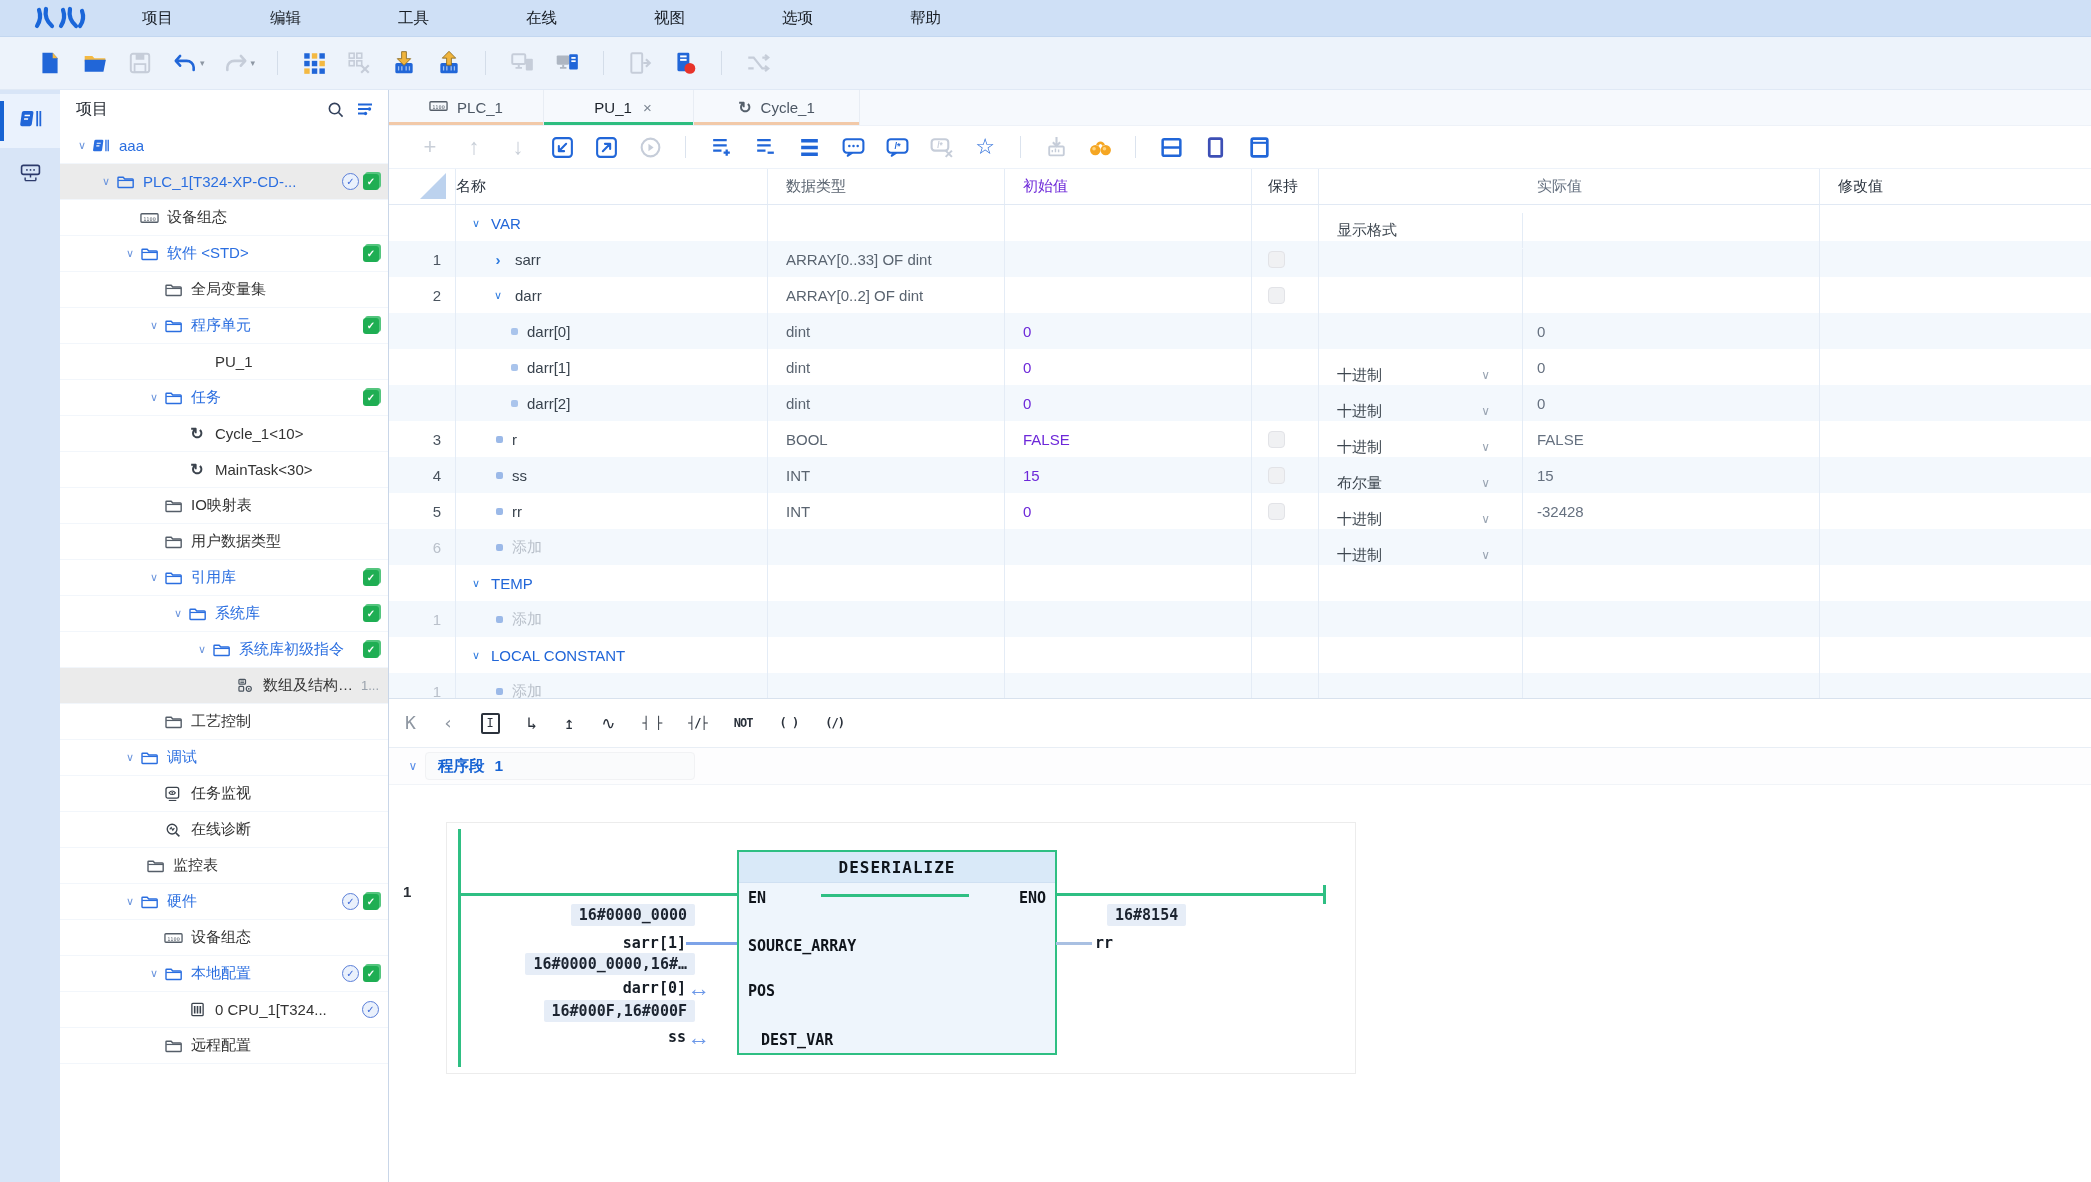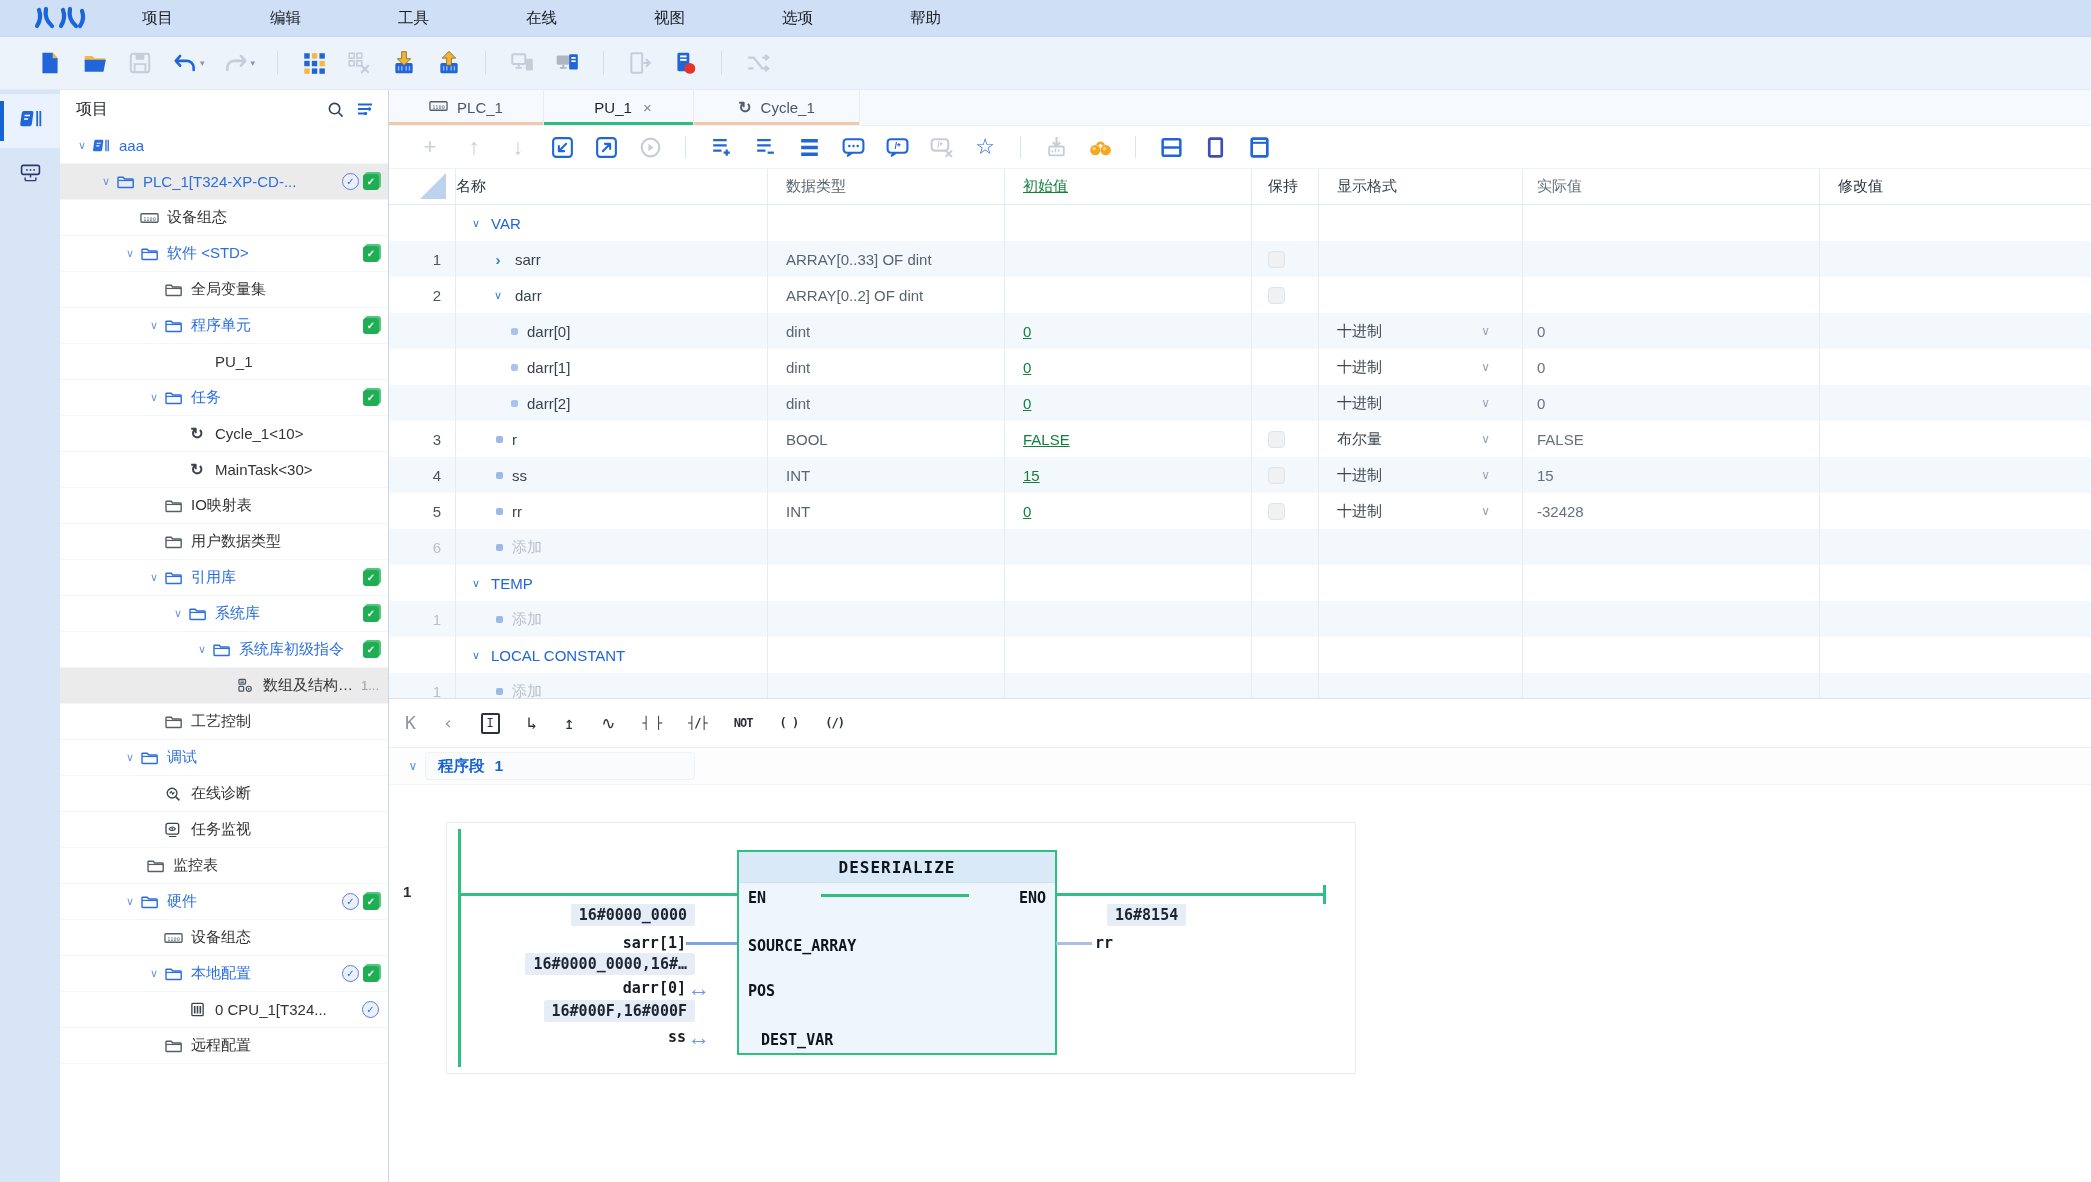--- a/index.html
+++ b/index.html
@@ -70,23 +70,23 @@
   
   .var-table{height:529px;overflow:hidden;flex:0 0 auto;border-bottom:1px solid #d8e2ee;}
   .thead,.trow{display:flex;}
   .thead{height:35px;border-bottom:1px solid #e1e9f4;font-size:15px;color:#2c3540;}
   .trow{height:36px;font-size:15px;}
   .trow.alt{background:#f3f8fd;}
   .cell{height:100%;display:flex;align-items:center;border-right:1px solid #e4ecf6;box-sizing:border-box;padding-left:18px;overflow:hidden;white-space:nowrap;}
   .c0{width:67px;padding-left:0;justify-content:flex-end;padding-right:14px;color:#4a545f;position:relative;}
   .c1{width:312px;padding-left:0;}
   .c2{width:237px;color:#5a6470;}
-  .c3{width:247px;color:#15803d;text-decoration:underline;}
+  .c3{width:247px;color:#6d28d9;}
   .c4{width:67px;padding-left:16px;}
-  .c5{width:204px;color:#3e4750;position:relative;}
+  .c5{width:204px;color:#3e4750;position:relative;margin-top:44px;}
   .c6{width:297px;color:#667180;padding-left:14px;}
   .c7{flex:1;border-right:none;}
   .corner-tri{position:absolute;right:9px;bottom:5px;width:0;height:0;border-right:26px solid #bcd2ee;border-top:26px solid transparent;}
   .grp-chev{margin-left:12px;font-size:11px;color:#2e7bdf;width:16px;text-align:center;}
   .grp-label{color:#2166d8;margin-left:7px;}
   .exp{width:16px;text-align:center;color:#2e7bdf;flex:0 0 auto;}
   .exp.closed{font-size:15px;font-weight:bold;margin-left:34px;}
   .exp.open{font-size:11px;margin-left:34px;}
   .dot{width:7px;height:7px;border-radius:2px;background:#9bb9e8;flex:0 0 auto;margin-left:40px;}
   .dot.sub{margin-left:55px;background:#a9c4ec;}
@@ -550,39 +550,39 @@
               <svg viewBox="0 0 18 16" width="17" height="15">
                 <path d="M1.7 3.4h4.8l1.7 1.9h8.1a.9.9 0 0 1 .9.9v7.3a.9.9 0 0 1-.9.9H1.7a.7.7 0 0 1-.7-.7V4.1a.7.7 0 0 1 .7-.7z" fill="none" stroke="#2a6ee0" stroke-width="1.5"></path>
                 <path d="M1.2 6.9h15.9" stroke="#2a6ee0" stroke-width="1.3"></path>
               </svg>
             </span>
             <span class="tr-label">调试</span>
           </div>
           <div class="tree-row" style="padding-left: 86px;">
             <span class="tr-chev"></span>
             <span class="tr-icon">
+              <svg viewBox="0 0 18 16" width="17" height="15">
+                <rect x="1" y="1.5" width="13.5" height="11.5" rx="2" fill="none" stroke="#3b434d" stroke-width="1.4"></rect>
+                <path d="M4.3 7.3c1.7-2.5 5-2.5 6.7 0c-1.7 2.5-5 2.5-6.7 0z" fill="none" stroke="#3b434d" stroke-width="1.1"></path>
+                <circle cx="7.7" cy="7.3" r="1" fill="#3b434d"></circle>
+                <path d="M4 15.5h8" stroke="#3b434d" stroke-width="1.3"></path>
+              </svg>
+            </span>
+            <span class="tr-label">任务监视</span>
+          </div>
+          <div class="tree-row" style="padding-left: 86px;">
+            <span class="tr-chev"></span>
+            <span class="tr-icon">
               <svg viewBox="0 0 18 18" width="16" height="16">
                 <circle cx="8" cy="8" r="5.5" fill="none" stroke="#3b434d" stroke-width="1.5"></circle>
                 <path d="M5.3 8.3l1.7-2.1 1.8 3 1.7-2.3" fill="none" stroke="#3b434d" stroke-width="1.3"></path>
                 <path d="M12.2 12.2L16.2 16.2" stroke="#3b434d" stroke-width="1.7"></path>
               </svg>
             </span>
             <span class="tr-label">在线诊断</span>
-          </div>
-          <div class="tree-row" style="padding-left: 86px;">
-            <span class="tr-chev"></span>
-            <span class="tr-icon">
-              <svg viewBox="0 0 18 16" width="17" height="15">
-                <rect x="1" y="1.5" width="13.5" height="11.5" rx="2" fill="none" stroke="#3b434d" stroke-width="1.4"></rect>
-                <path d="M4.3 7.3c1.7-2.5 5-2.5 6.7 0c-1.7 2.5-5 2.5-6.7 0z" fill="none" stroke="#3b434d" stroke-width="1.1"></path>
-                <circle cx="7.7" cy="7.3" r="1" fill="#3b434d"></circle>
-                <path d="M4 15.5h8" stroke="#3b434d" stroke-width="1.3"></path>
-              </svg>
-            </span>
-            <span class="tr-label">任务监视</span>
           </div>
           <div class="tree-row" style="padding-left: 68px;">
             <span class="tr-chev"></span>
             <span class="tr-icon">
               <svg viewBox="0 0 18 16" width="17" height="15">
                 <path d="M1.7 3.4h4.8l1.7 1.9h8.1a.9.9 0 0 1 .9.9v7.3a.9.9 0 0 1-.9.9H1.7a.7.7 0 0 1-.7-.7V4.1a.7.7 0 0 1 .7-.7z" fill="none" stroke="#555e69" stroke-width="1.5"></path>
                 <path d="M1.2 6.9h15.9" stroke="#555e69" stroke-width="1.3"></path>
               </svg>
             </span>
             <span class="tr-label">监控表</span>

